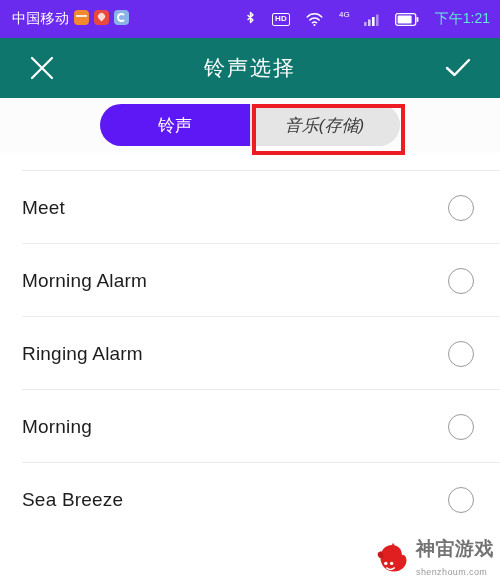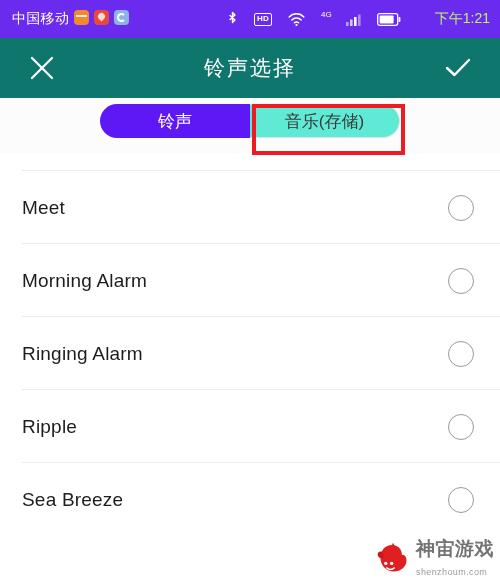--- a/index.html
+++ b/index.html
@@ -93,24 +93,24 @@
     letter-spacing: .2px;
   }
   .net-label {
     font-size: 8px;
     line-height: 1;
     position: relative;
     top: -4px;
     margin-right: -2px;
   }
   .clock {
-    color: #bef264;
+    color: #5eead4;
     font-size: 14px;
     white-space: nowrap;
-    margin-left: 18px;
+    margin-left: 0;
   }
 
   
   .app-header {
     height: 60px;
     background: #0f766e;
     display: flex;
     align-items: center;
     justify-content: space-between;
     padding: 0 20px;
@@ -198,43 +198,44 @@
     height: 55px;
     background: #fcfcfd;
     z-index: 3;
   }
   .tab-wrap {
     position: absolute;
     left: 100px;
     top: 6px;
     display: flex;
     align-items: stretch;
-    height: 34px;
+    height: 42px;
   }
   .tab {
     display: flex;
     align-items: center;
     justify-content: center;
     font-size: 17px;
     box-sizing: border-box;
     white-space: nowrap;
   }
   .tab-active {
     width: 150px;
     background: #5E18F5;
     color: #ffffff;
     border-radius: 21px 0 0 21px;
   }
   .tab-inactive {
     width: 150px;
-    background: #5eead4;
+    background: #e5e5e5;
     color: #3a3a3a;
     border: 1px solid #e3e3e3;
     border-left: none;
     border-radius: 0 21px 21px 0;
+    font-style: italic;
   }
 
   
   .annotation-box {
     position: absolute;
     left: 252px;
     top: 104px;
     width: 153px;
     height: 51px;
     border: 4px solid #ED1C24;
@@ -350,21 +351,21 @@
     </div>
 
 
     <div class="list-row">
       <span class="row-label">Ringing Alarm</span>
       <span class="row-radio"></span>
       <span class="row-divider"></span>
     </div>
 
     <div class="list-row">
-      <span class="row-label">Ripple</span>
+      <span class="row-label">Morning</span>
       <span class="row-radio"></span>
       <span class="row-divider"></span>
     </div>
 
     <div class="list-row">
       <span class="row-label">Sea Breeze</span>
       <span class="row-radio"></span>
 
     </div>
 

